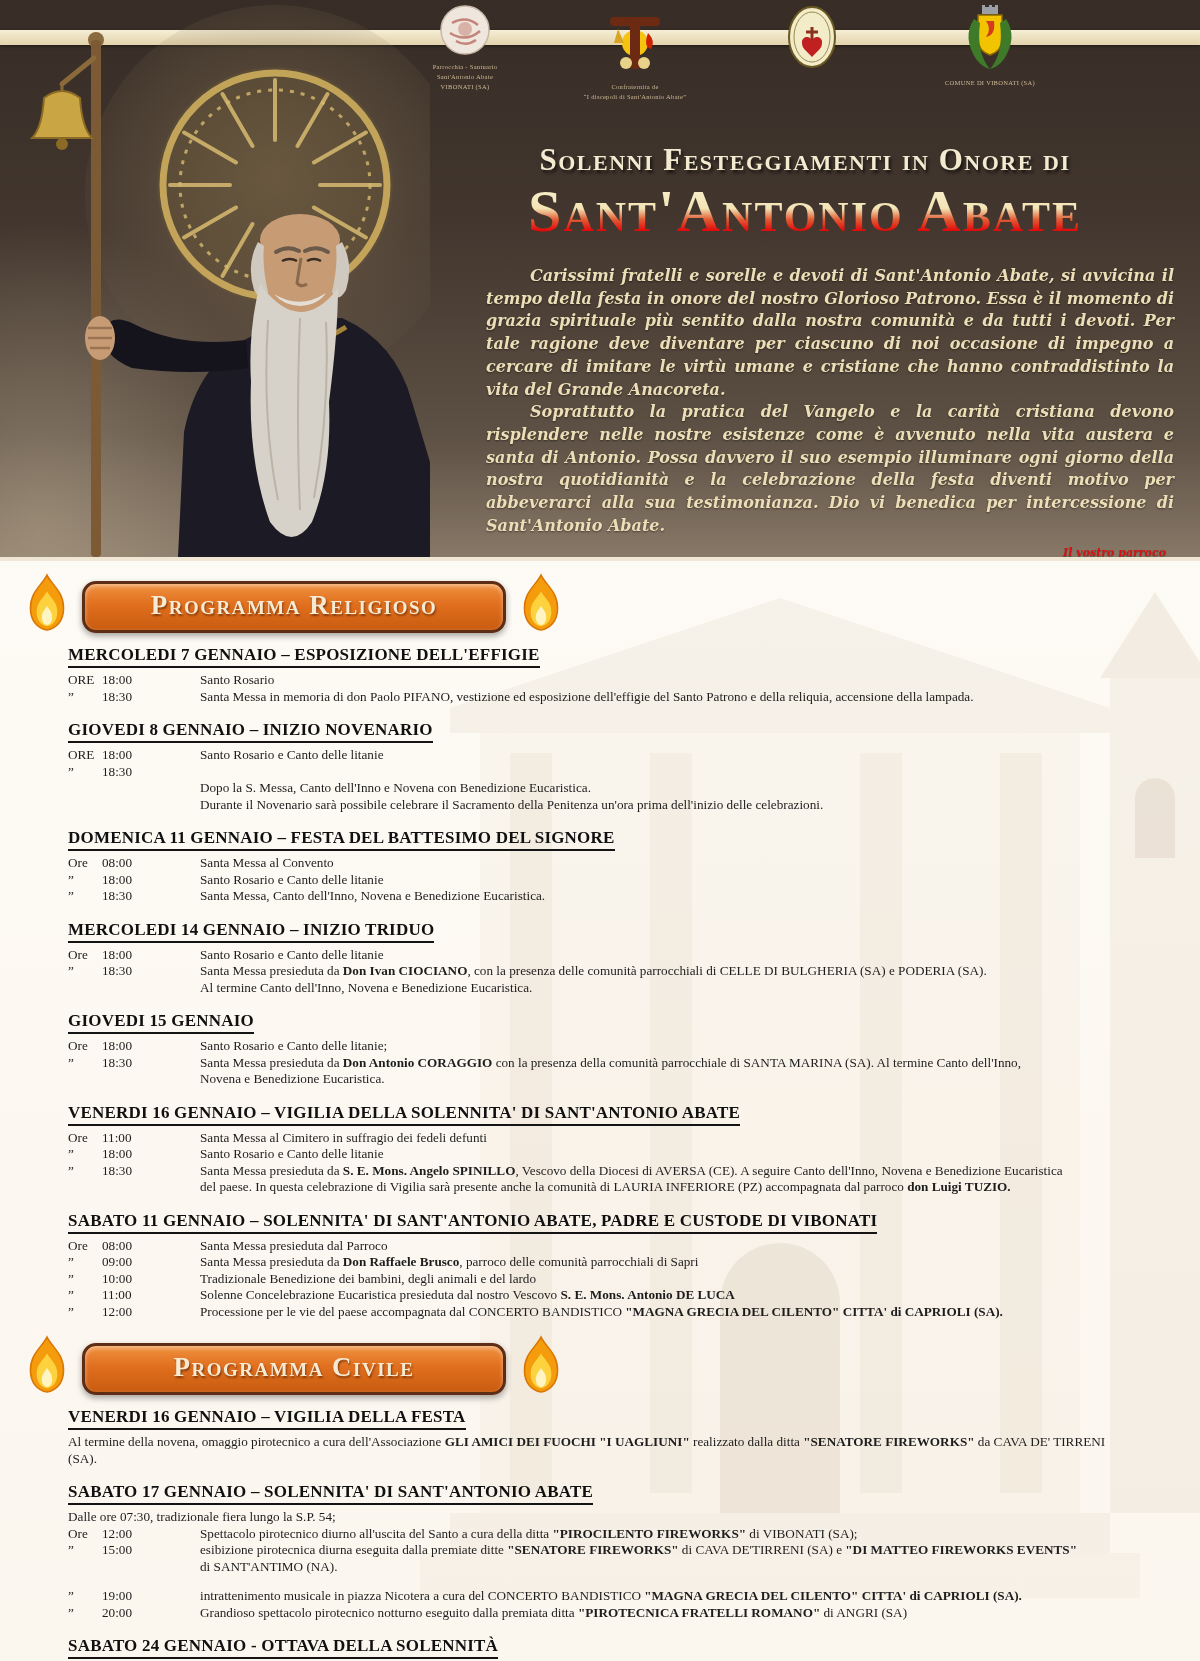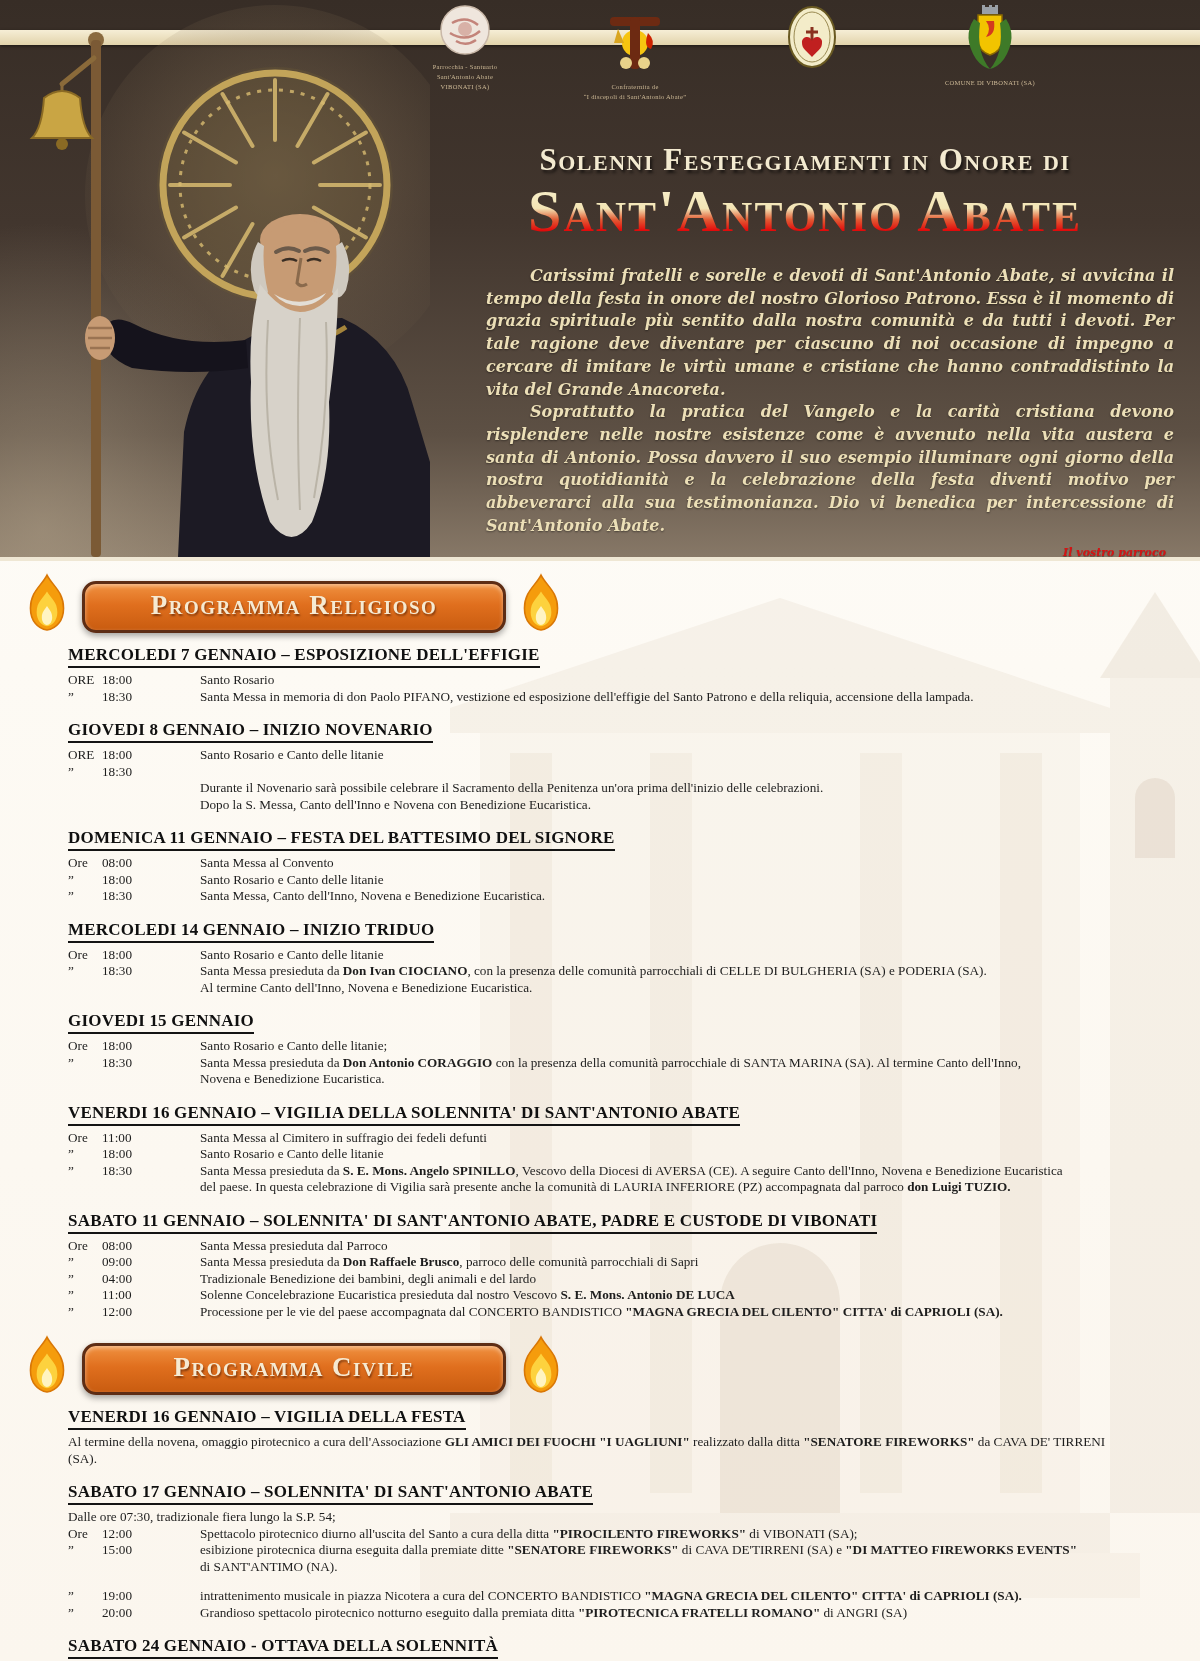--- a/index.html
+++ b/index.html
@@ -205,27 +205,27 @@
             </div><div class="row">
               <span class="tcell">
                 <span class="mark">”</span>
                 <span>18:30</span>
               </span>
             </div><div class="row">
               <span class="tcell">
                 <span class="mark"></span>
                 <span></span>
               </span>
+              <span class="desc">Dopo la S. Messa, Canto dell'Inno e Novena con Benedizione Eucaristica.</span>
+            </div><div class="row">
+              <span class="tcell">
+                <span class="mark"></span>
+                <span></span>
+              </span>
               <span class="desc">Durante il Novenario sarà possibile celebrare il Sacramento della Penitenza un'ora prima dell'inizio delle celebrazioni.</span>
-            </div><div class="row">
-              <span class="tcell">
-                <span class="mark"></span>
-                <span></span>
-              </span>
-              <span class="desc">Dopo la S. Messa, Canto dell'Inno e Novena con Benedizione Eucaristica.</span>
             </div></div>
           <div class="event"><h3>DOMENICA 11 GENNAIO – FESTA DEL BATTESIMO DEL SIGNORE</h3><br><div class="row">
               <span class="tcell">
                 <span class="mark">Ore</span>
                 <span>08:00</span>
               </span>
               <span class="desc">Santa Messa al Convento</span>
             </div><div class="row">
               <span class="tcell">
                 <span class="mark">”</span>
@@ -310,21 +310,21 @@
               <span class="desc">Santa Messa presieduta dal Parroco</span>
             </div><div class="row">
               <span class="tcell">
                 <span class="mark">”</span>
                 <span>09:00</span>
               </span>
               <span class="desc">Santa Messa presieduta da <b>Don Raffaele Brusco</b>, parroco delle comunità parrocchiali di Sapri</span>
             </div><div class="row">
               <span class="tcell">
                 <span class="mark">”</span>
-                <span>04:00</span>
+                <span>10:00</span>
               </span>
               <span class="desc">Tradizionale Benedizione dei bambini, degli animali e del lardo</span>
             </div><div class="row">
               <span class="tcell">
                 <span class="mark">”</span>
                 <span>11:00</span>
               </span>
               <span class="desc">Solenne Concelebrazione Eucaristica presieduta dal nostro Vescovo <b>S. E. Mons. Antonio DE LUCA</b></span>
             </div><div class="row">
               <span class="tcell">

